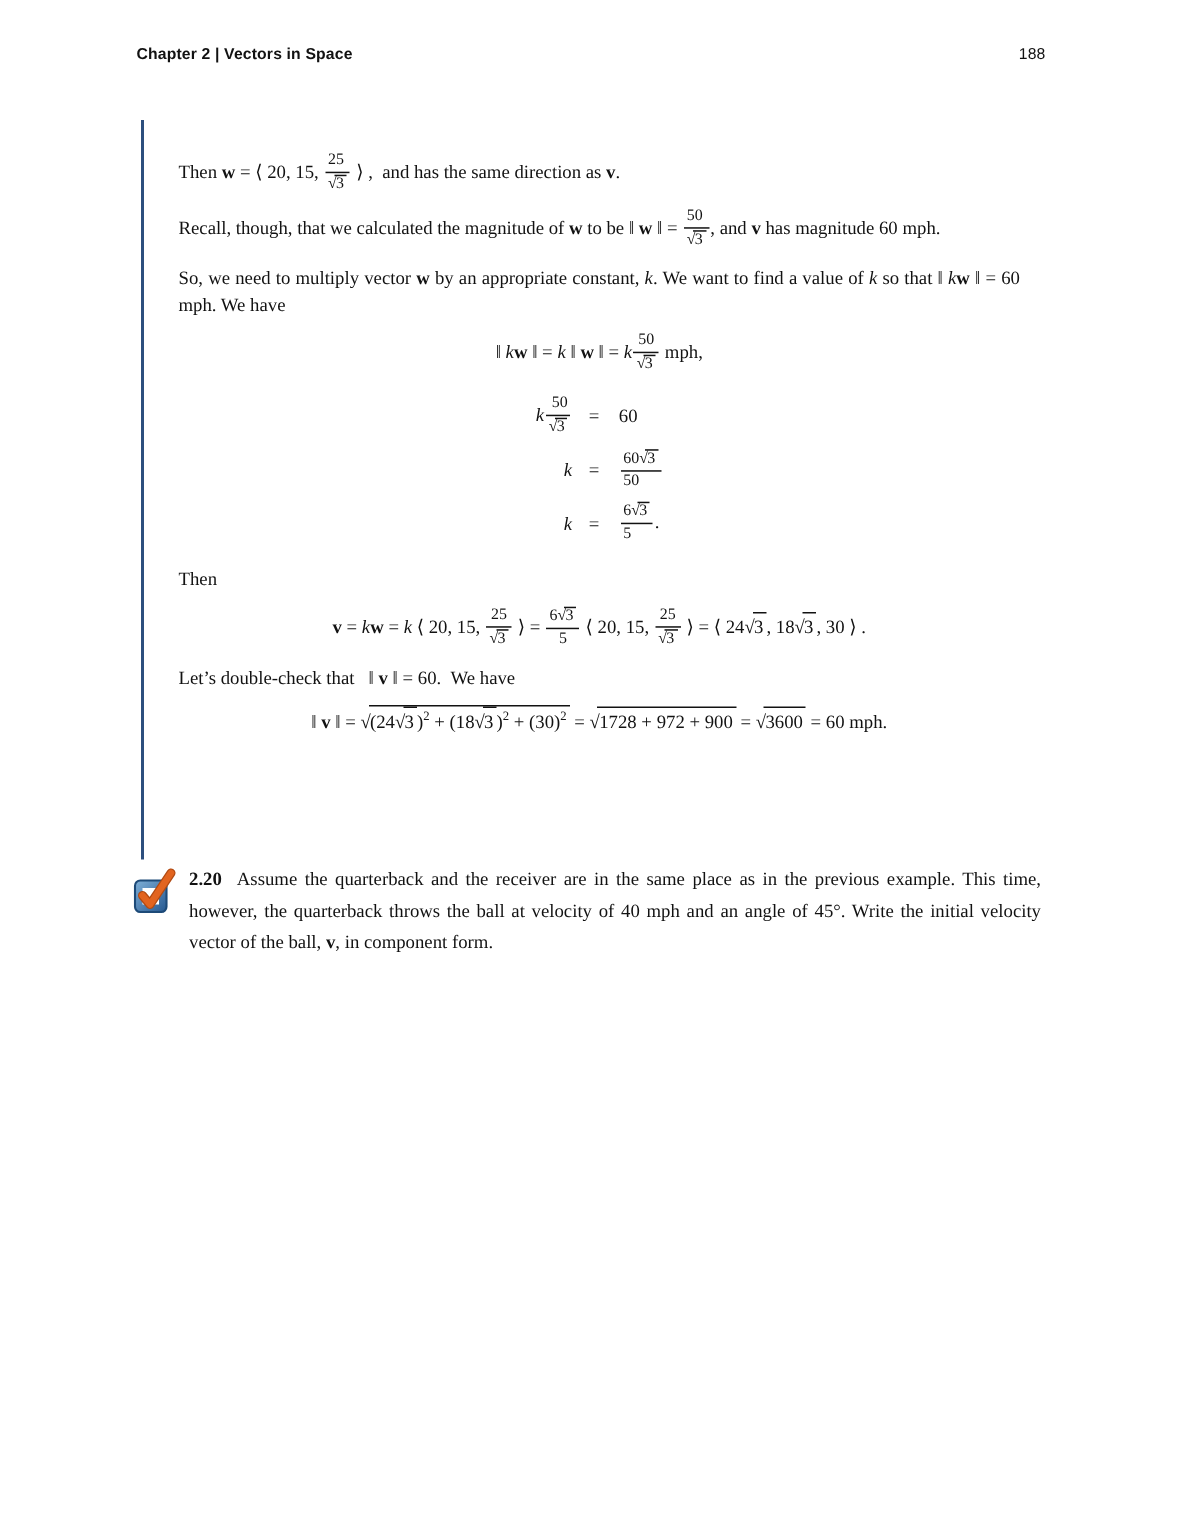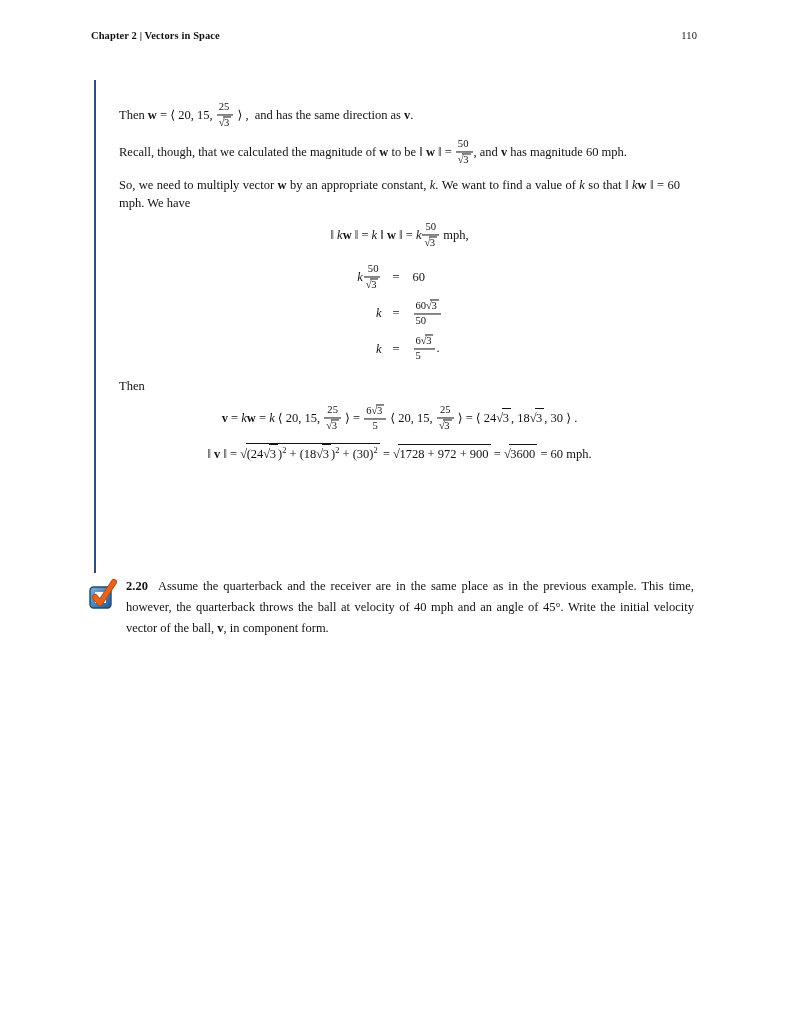--- a/index.html
+++ b/index.html
@@ -10,21 +10,21 @@
     color:#121212;
     position:relative;
     overflow:hidden;
   }
   .page { position:relative; width:791px; height:1024px; background:#fff; }
 
   
   .header {
     position:absolute; top:30px; left:91px; right:94px;
     display:flex; justify-content:space-between; align-items:baseline;
-    font-family:Liberation Serif, serif;
+    font-family:Liberation Sans, sans-serif;
     font-size:10.5px; letter-spacing:0.1px;
   }
   .chapter { font-weight:bold; }
   .pagenum { font-weight:normal; }
 
   
   .example {
     position:absolute; top:80px; left:94px; width:586px; height:493px;
     border-left:2.5px solid #2d4f7e;
     padding:22px 0 0 23px;
@@ -65,21 +65,21 @@
   .cp-text { flex:1; text-align:justify; font-size:12.5px; line-height:1.68; padding-left:8px; }
   .cp-num { font-weight:bold; padding-right:10px; }
 </style>
 </head>
 <body>
 
 <div class="page">
 
   <header class="header">
     <span class="chapter">Chapter 2 | Vectors in Space</span>
-    <span class="pagenum">110</span>
+    <span class="pagenum">188</span>
   </header>
 
   <section class="example">
     <p class="para"><span class="mt">Then </span><span class="mb">w</span><span class="mt"> = ⟨ 20, 15, </span><span class="frac"><span class="num"><span class="mt">25</span></span><span class="den"><span class="sqrt"><span class="radsign">√</span><span class="radbody"><span class="mt">3</span></span></span></span></span><span class="mt"> ⟩ , and has the same direction as </span><span class="mb">v</span><span class="mt">.</span></p>
     <p class="para"><span class="mt">Recall, though, that we calculated the magnitude of </span><span class="mb">w</span><span class="mt"> to be ‖ </span><span class="mb">w</span><span class="mt"> ‖ = </span><span class="frac"><span class="num"><span class="mt">50</span></span><span class="den"><span class="sqrt"><span class="radsign">√</span><span class="radbody"><span class="mt">3</span></span></span></span></span><span class="mt">, and </span><span class="mb">v</span><span class="mt"> has magnitude 60 mph.</span></p>
     <p class="para"><span class="mt">So, we need to multiply vector </span><span class="mb">w</span><span class="mt"> by an appropriate constant, </span><span class="mi">k</span><span class="mt">. We want to find a value of </span><span class="mi">k</span><span class="mt"> so that ‖ </span><span class="mi">k</span><span class="mb">w</span><span class="mt"> ‖ = 60 mph. We have</span></p>
     <div class="eq"><span class="mt">‖ </span><span class="mi">k</span><span class="mb">w</span><span class="mt"> ‖ = </span><span class="mi">k</span><span class="mt"> ‖ </span><span class="mb">w</span><span class="mt"> ‖ = </span><span class="mi">k</span><span class="frac"><span class="num"><span class="mt">50</span></span><span class="den"><span class="sqrt"><span class="radsign">√</span><span class="radbody"><span class="mt">3</span></span></span></span></span><span class="mt"> mph,</span></div>
 
     <div class="align-eqs">
       <div class="arow">
@@ -94,20 +94,21 @@
       </div>
       <div class="arow">
         <span class="lhs"><span class="mi">k</span></span>
         <span class="rel">=</span>
         <span class="rhs"><span class="frac"><span class="num"><span class="mt">6</span><span class="sqrt"><span class="radsign">√</span><span class="radbody"><span class="mt">3</span></span></span></span><span class="den"><span class="mt">5</span></span></span><span class="mt">.</span></span>
       </div>
     </div>
 
     <p class="para">Then</p>
     <div class="eq"><span class="mb">v</span><span class="mt"> = </span><span class="mi">k</span><span class="mb">w</span><span class="mt"> = </span><span class="mi">k</span><span class="mt"> ⟨ 20, 15, </span><span class="frac"><span class="num"><span class="mt">25</span></span><span class="den"><span class="sqrt"><span class="radsign">√</span><span class="radbody"><span class="mt">3</span></span></span></span></span><span class="mt"> ⟩ = </span><span class="frac"><span class="num"><span class="mt">6</span><span class="sqrt"><span class="radsign">√</span><span class="radbody"><span class="mt">3</span></span></span></span><span class="den"><span class="mt">5</span></span></span><span class="mt"> ⟨ 20, 15, </span><span class="frac"><span class="num"><span class="mt">25</span></span><span class="den"><span class="sqrt"><span class="radsign">√</span><span class="radbody"><span class="mt">3</span></span></span></span></span><span class="mt"> ⟩ = ⟨ 24</span><span class="sqrt"><span class="radsign">√</span><span class="radbody"><span class="mt">3</span></span></span><span class="mt">, 18</span><span class="sqrt"><span class="radsign">√</span><span class="radbody"><span class="mt">3</span></span></span><span class="mt">, 30 ⟩ .</span></div>
+    <p class="para"><span class="mt">Let’s double-check that  ‖ </span><span class="mb">v</span><span class="mt"> ‖ = 60. We have</span></p>
     <div class="eq"><span class="mt">‖ </span><span class="mb">v</span><span class="mt"> ‖ = </span><span class="sqrt"><span class="radsign">√</span><span class="radbody"><span class="mt">(24</span><span class="sqrt"><span class="radsign">√</span><span class="radbody"><span class="mt">3</span></span></span><span class="mt">)</span><sup>2</sup><span class="mt"> + (18</span><span class="sqrt"><span class="radsign">√</span><span class="radbody"><span class="mt">3</span></span></span><span class="mt">)</span><sup>2</sup><span class="mt"> + (30)</span><sup>2</sup></span></span><span class="mt"> = </span><span class="sqrt"><span class="radsign">√</span><span class="radbody"><span class="mt">1728 + 972 + 900</span></span></span><span class="mt"> = </span><span class="sqrt"><span class="radsign">√</span><span class="radbody"><span class="mt">3600</span></span></span><span class="mt"> = 60 mph.</span></div>
   </section>
 
   <section class="checkpoint">
     <span class="cp-icon">
       <svg width="30" height="32" viewBox="0 0 30 32" aria-hidden="true">
         <defs>
           <linearGradient id="bluegrad" x1="0" y1="0" x2="1" y2="1">
             <stop offset="0" stop-color="#7fb0d8"></stop>
             <stop offset="1" stop-color="#265890"></stop>

